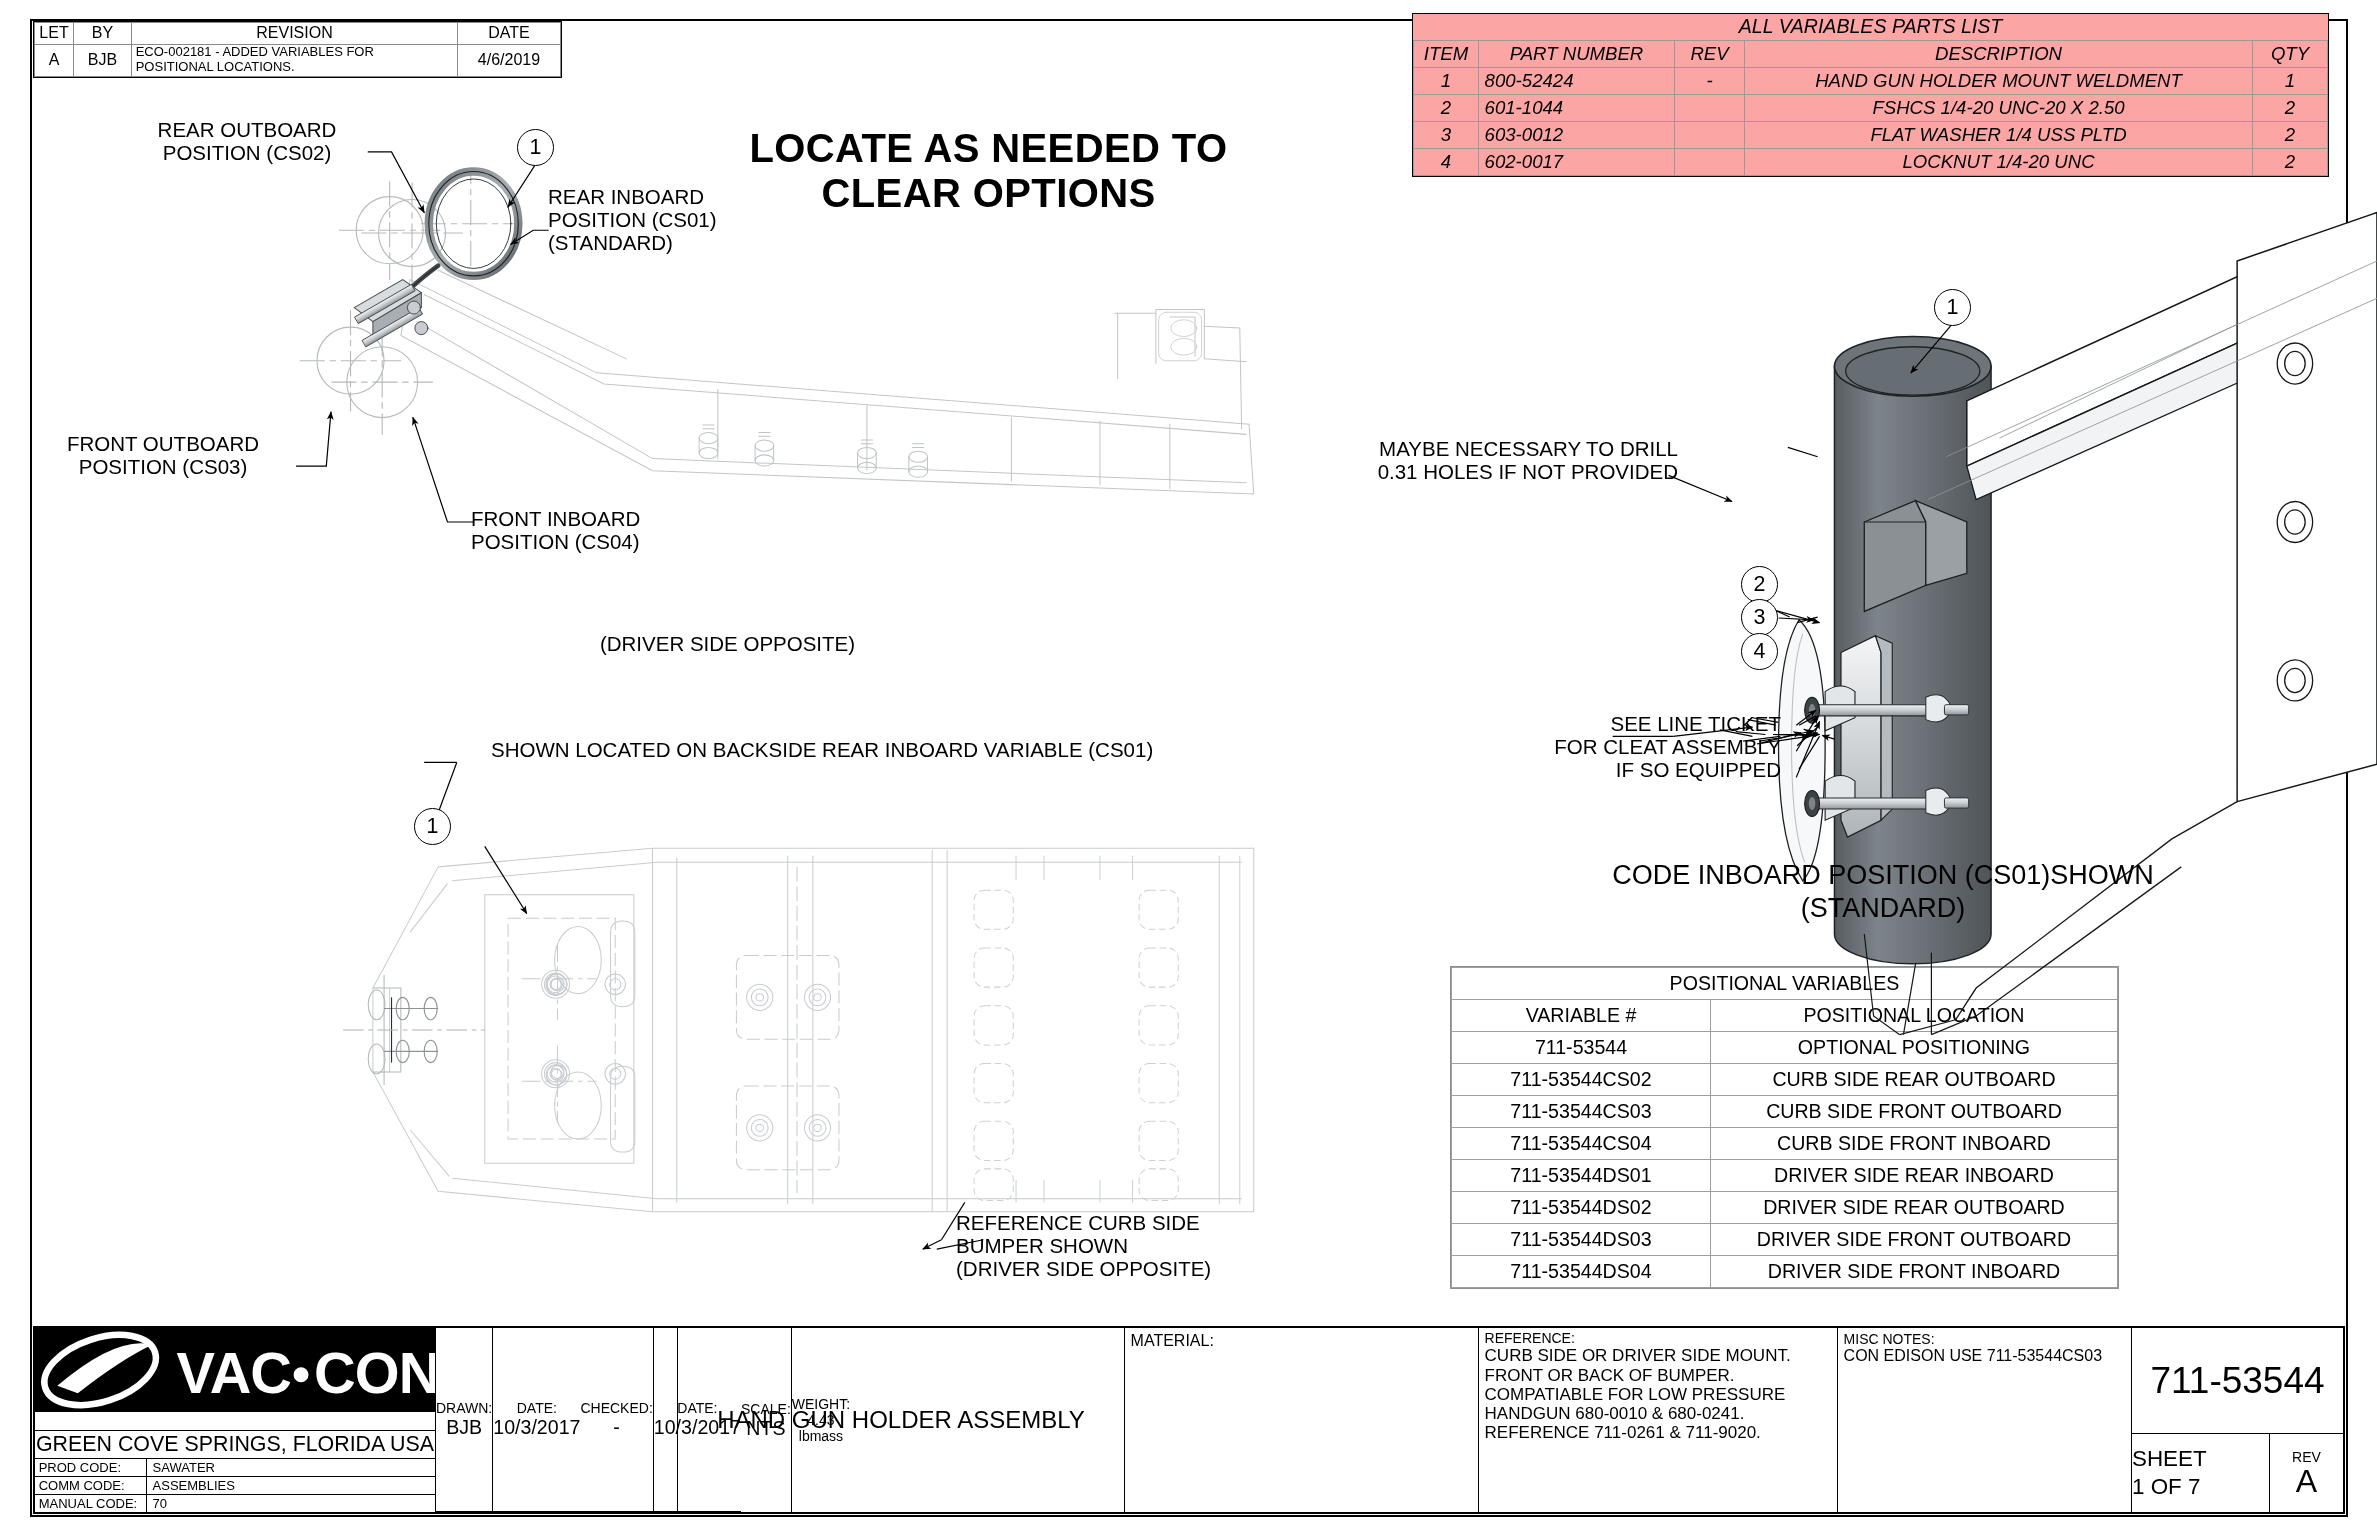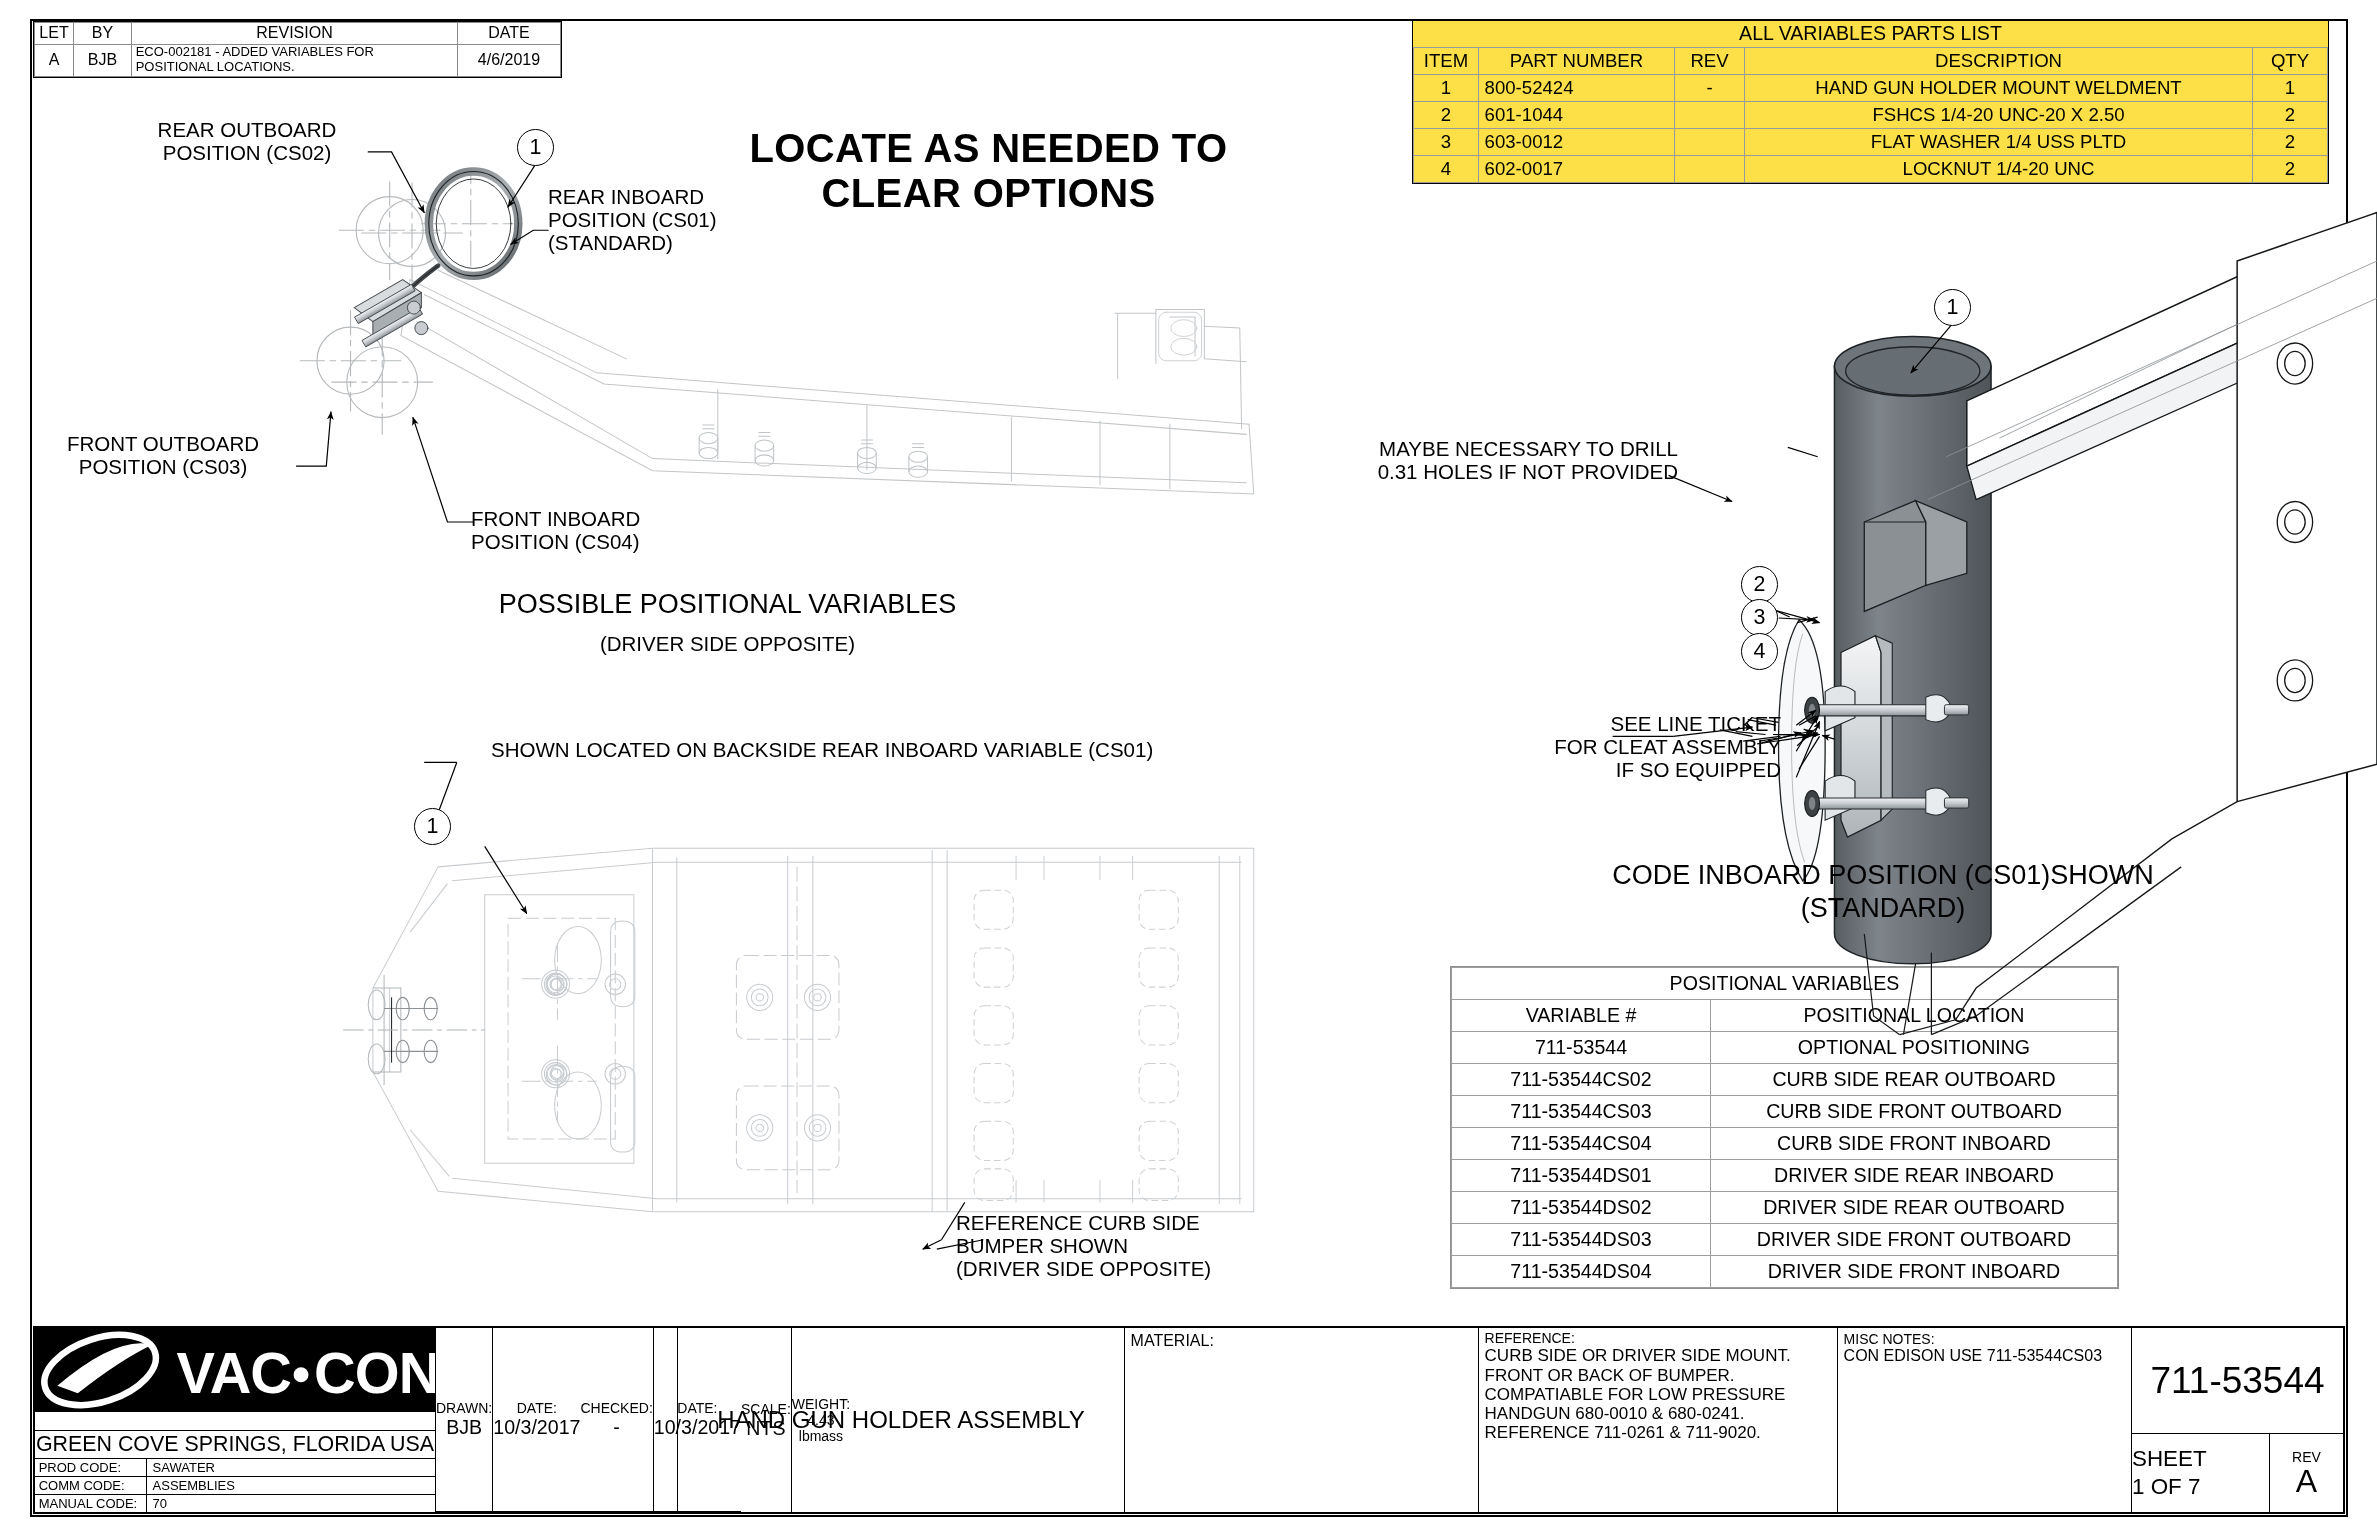--- a/index.html
+++ b/index.html
@@ -39,23 +39,24 @@
   #rev-block td.hdr { height: 20.5px; }
   #rev-block td.rev-desc { text-align: left; font-size: 13px; }
   #rev-block .w-let { width: 39px; }
   #rev-block .w-by  { width: 58px; }
   #rev-block .w-rev { width: 326px; }
   #rev-block .w-dt  { width: 103px; }
 
   
   #parts-list {
     position: absolute;
-    left: 1412px; top: 20px;
+    left: 1412px; top: 13px;
     border: 1.9px solid #000;
-    background: #fde047;
+    background: #fca5a5;
+    font-style: italic;
   }
   #parts-list table { border-collapse: collapse; }
   #parts-list td {
     border: 0.9px solid #9a9a9a;
     font-size: 18.6px;
     height: 27px;
     padding: 0 5.6px;
     text-align: center;
     white-space: nowrap;
   }
@@ -818,21 +819,20 @@
   <div class="lbl" style="left:548px; top:186px;">REAR INBOARD
 POSITION (CS01)
 (STANDARD)</div>
 
   <div class="lbl c" style="left:28px; top:433px; width:270px;">FRONT OUTBOARD
 POSITION (CS03)</div>
 
   <div class="lbl" style="left:471px; top:508px;">FRONT INBOARD
 POSITION (CS04)</div>
 
-  <div class="mid-title" style="left:392px; top:589px; width:671px;">POSSIBLE POSITIONAL VARIABLES</div>
   <div class="sub-title" style="left:392px; top:632px; width:671px;">(DRIVER SIDE OPPOSITE)</div>
 
   <div class="lbl" style="left:491px; top:739px;">SHOWN LOCATED ON BACKSIDE REAR INBOARD VARIABLE (CS01)</div>
 
   <div class="lbl" style="left:956px; top:1212px;">REFERENCE CURB SIDE
 BUMPER SHOWN
 (DRIVER SIDE OPPOSITE)</div>
 
   <div class="lbl r" style="left:1286px; top:438px; width:392px;">MAYBE NECESSARY TO DRILL
 0.31 HOLES IF NOT PROVIDED</div>

